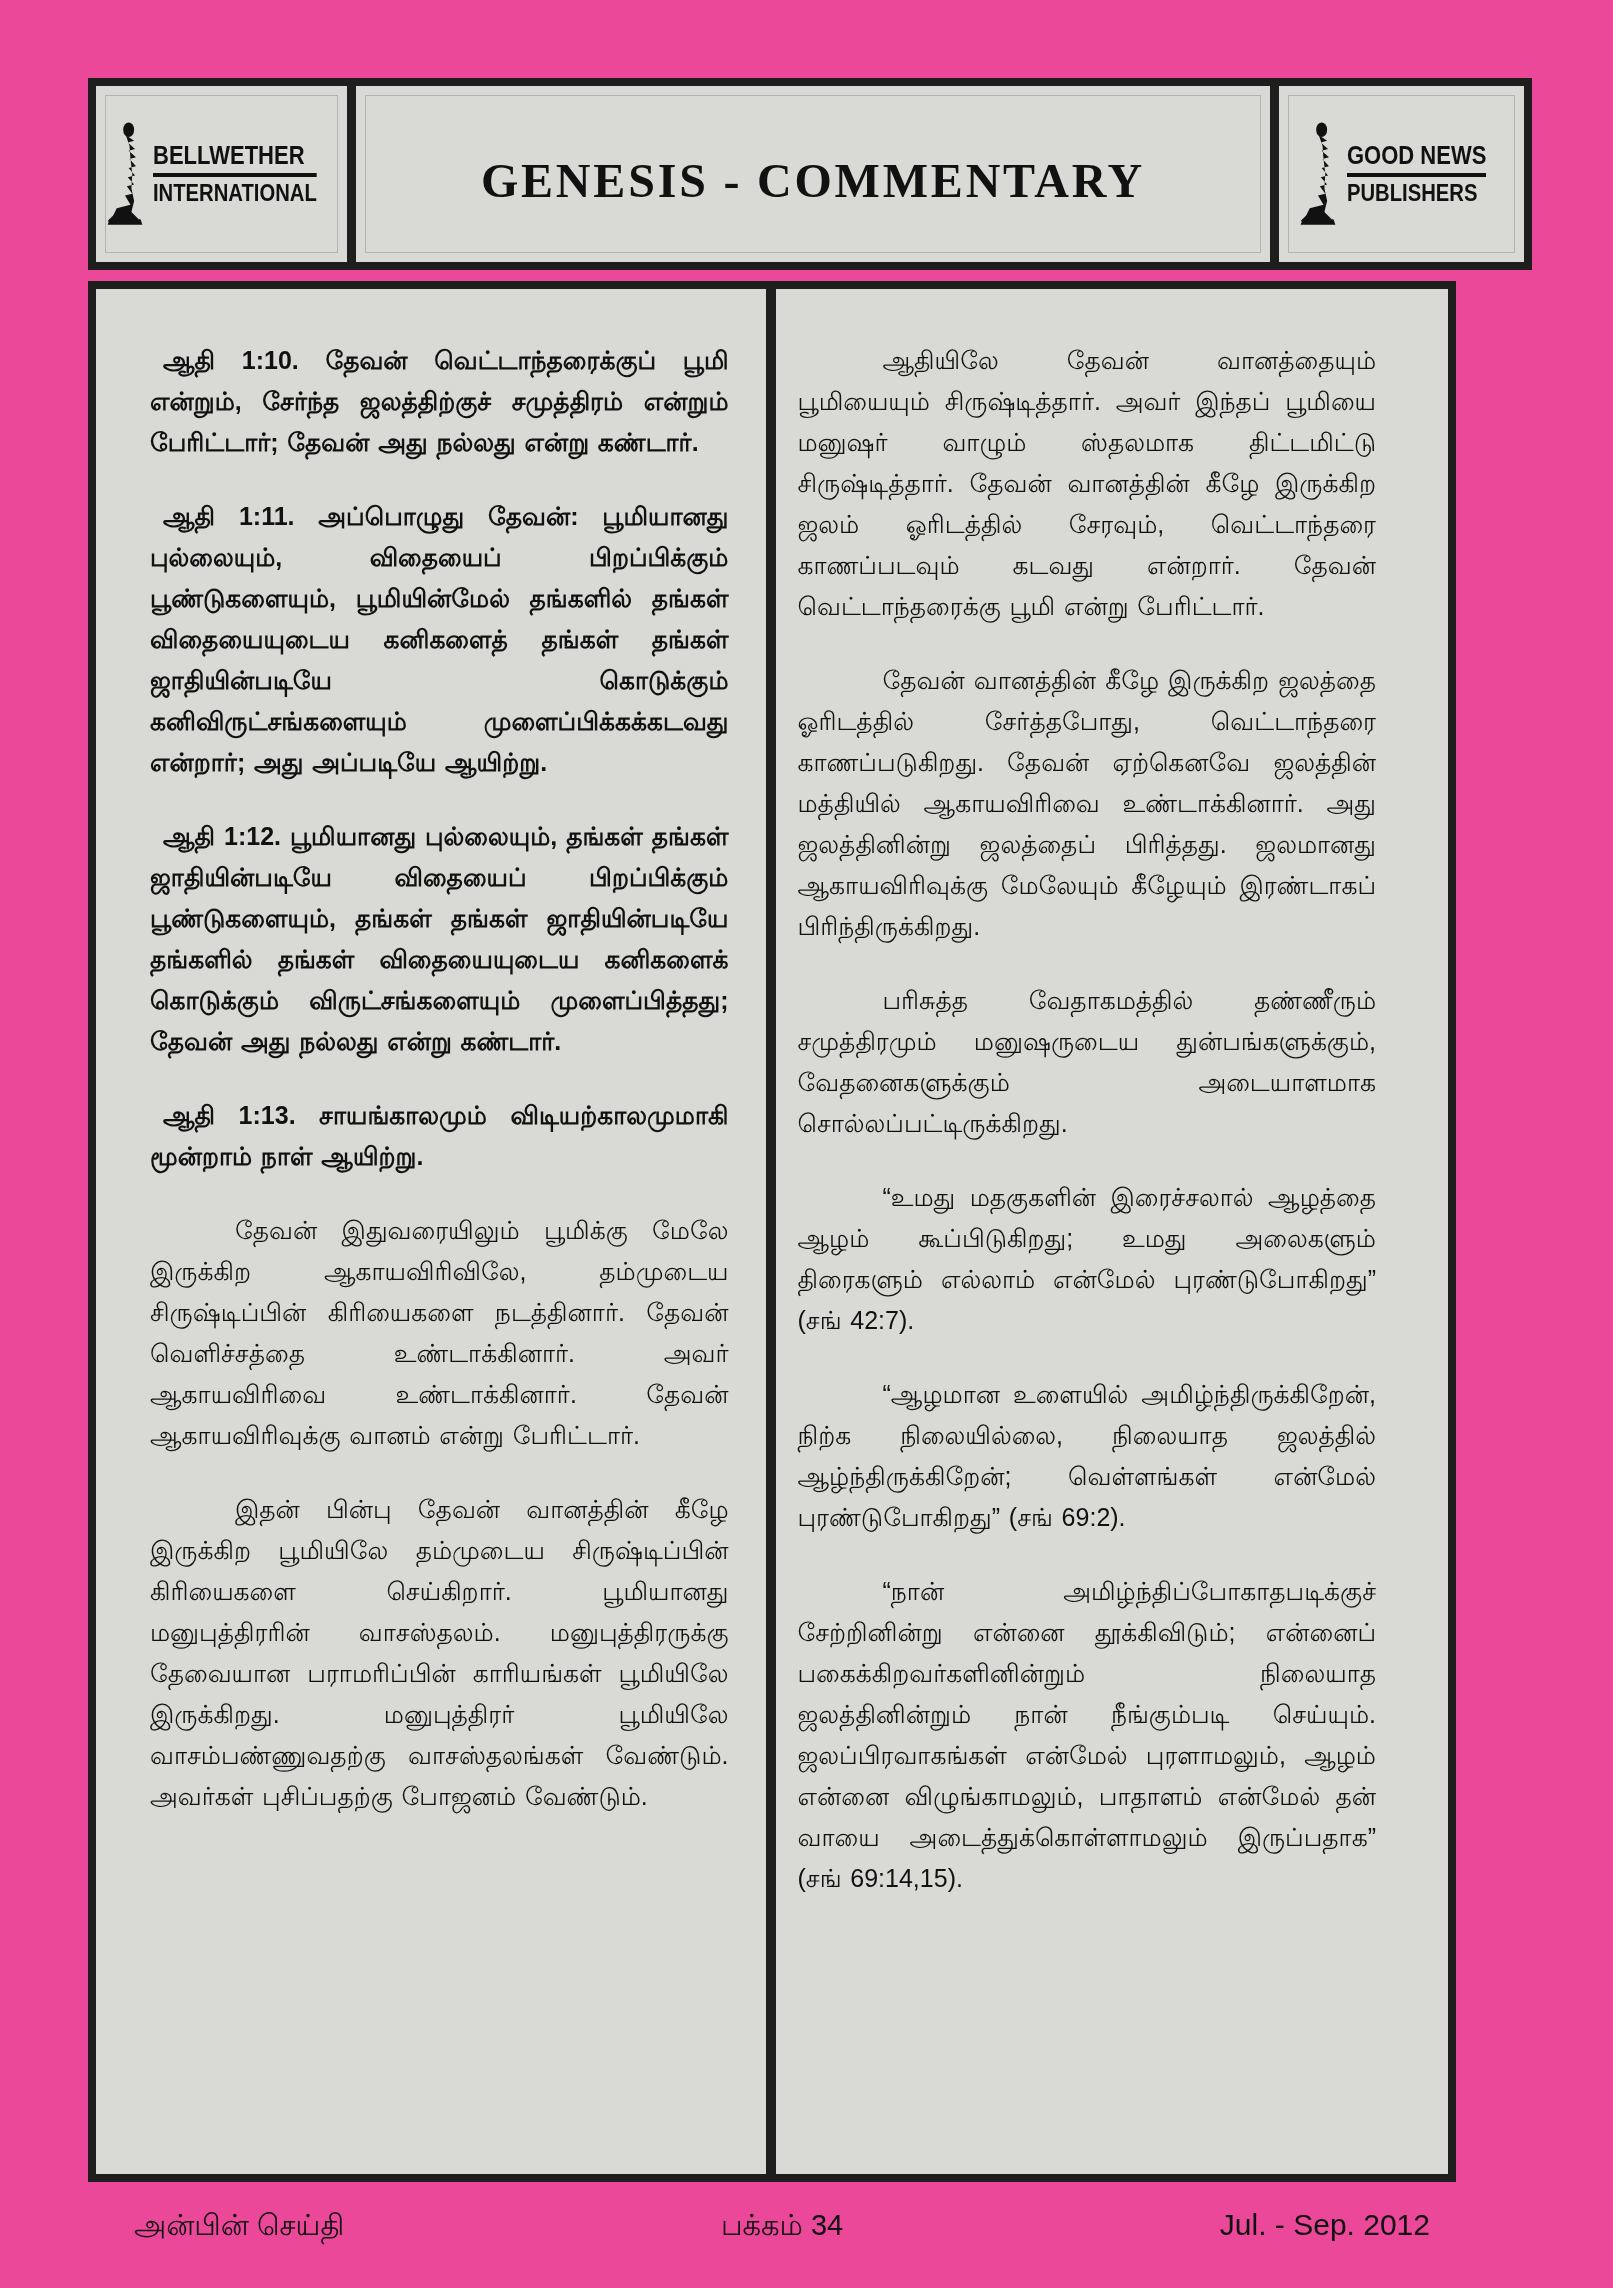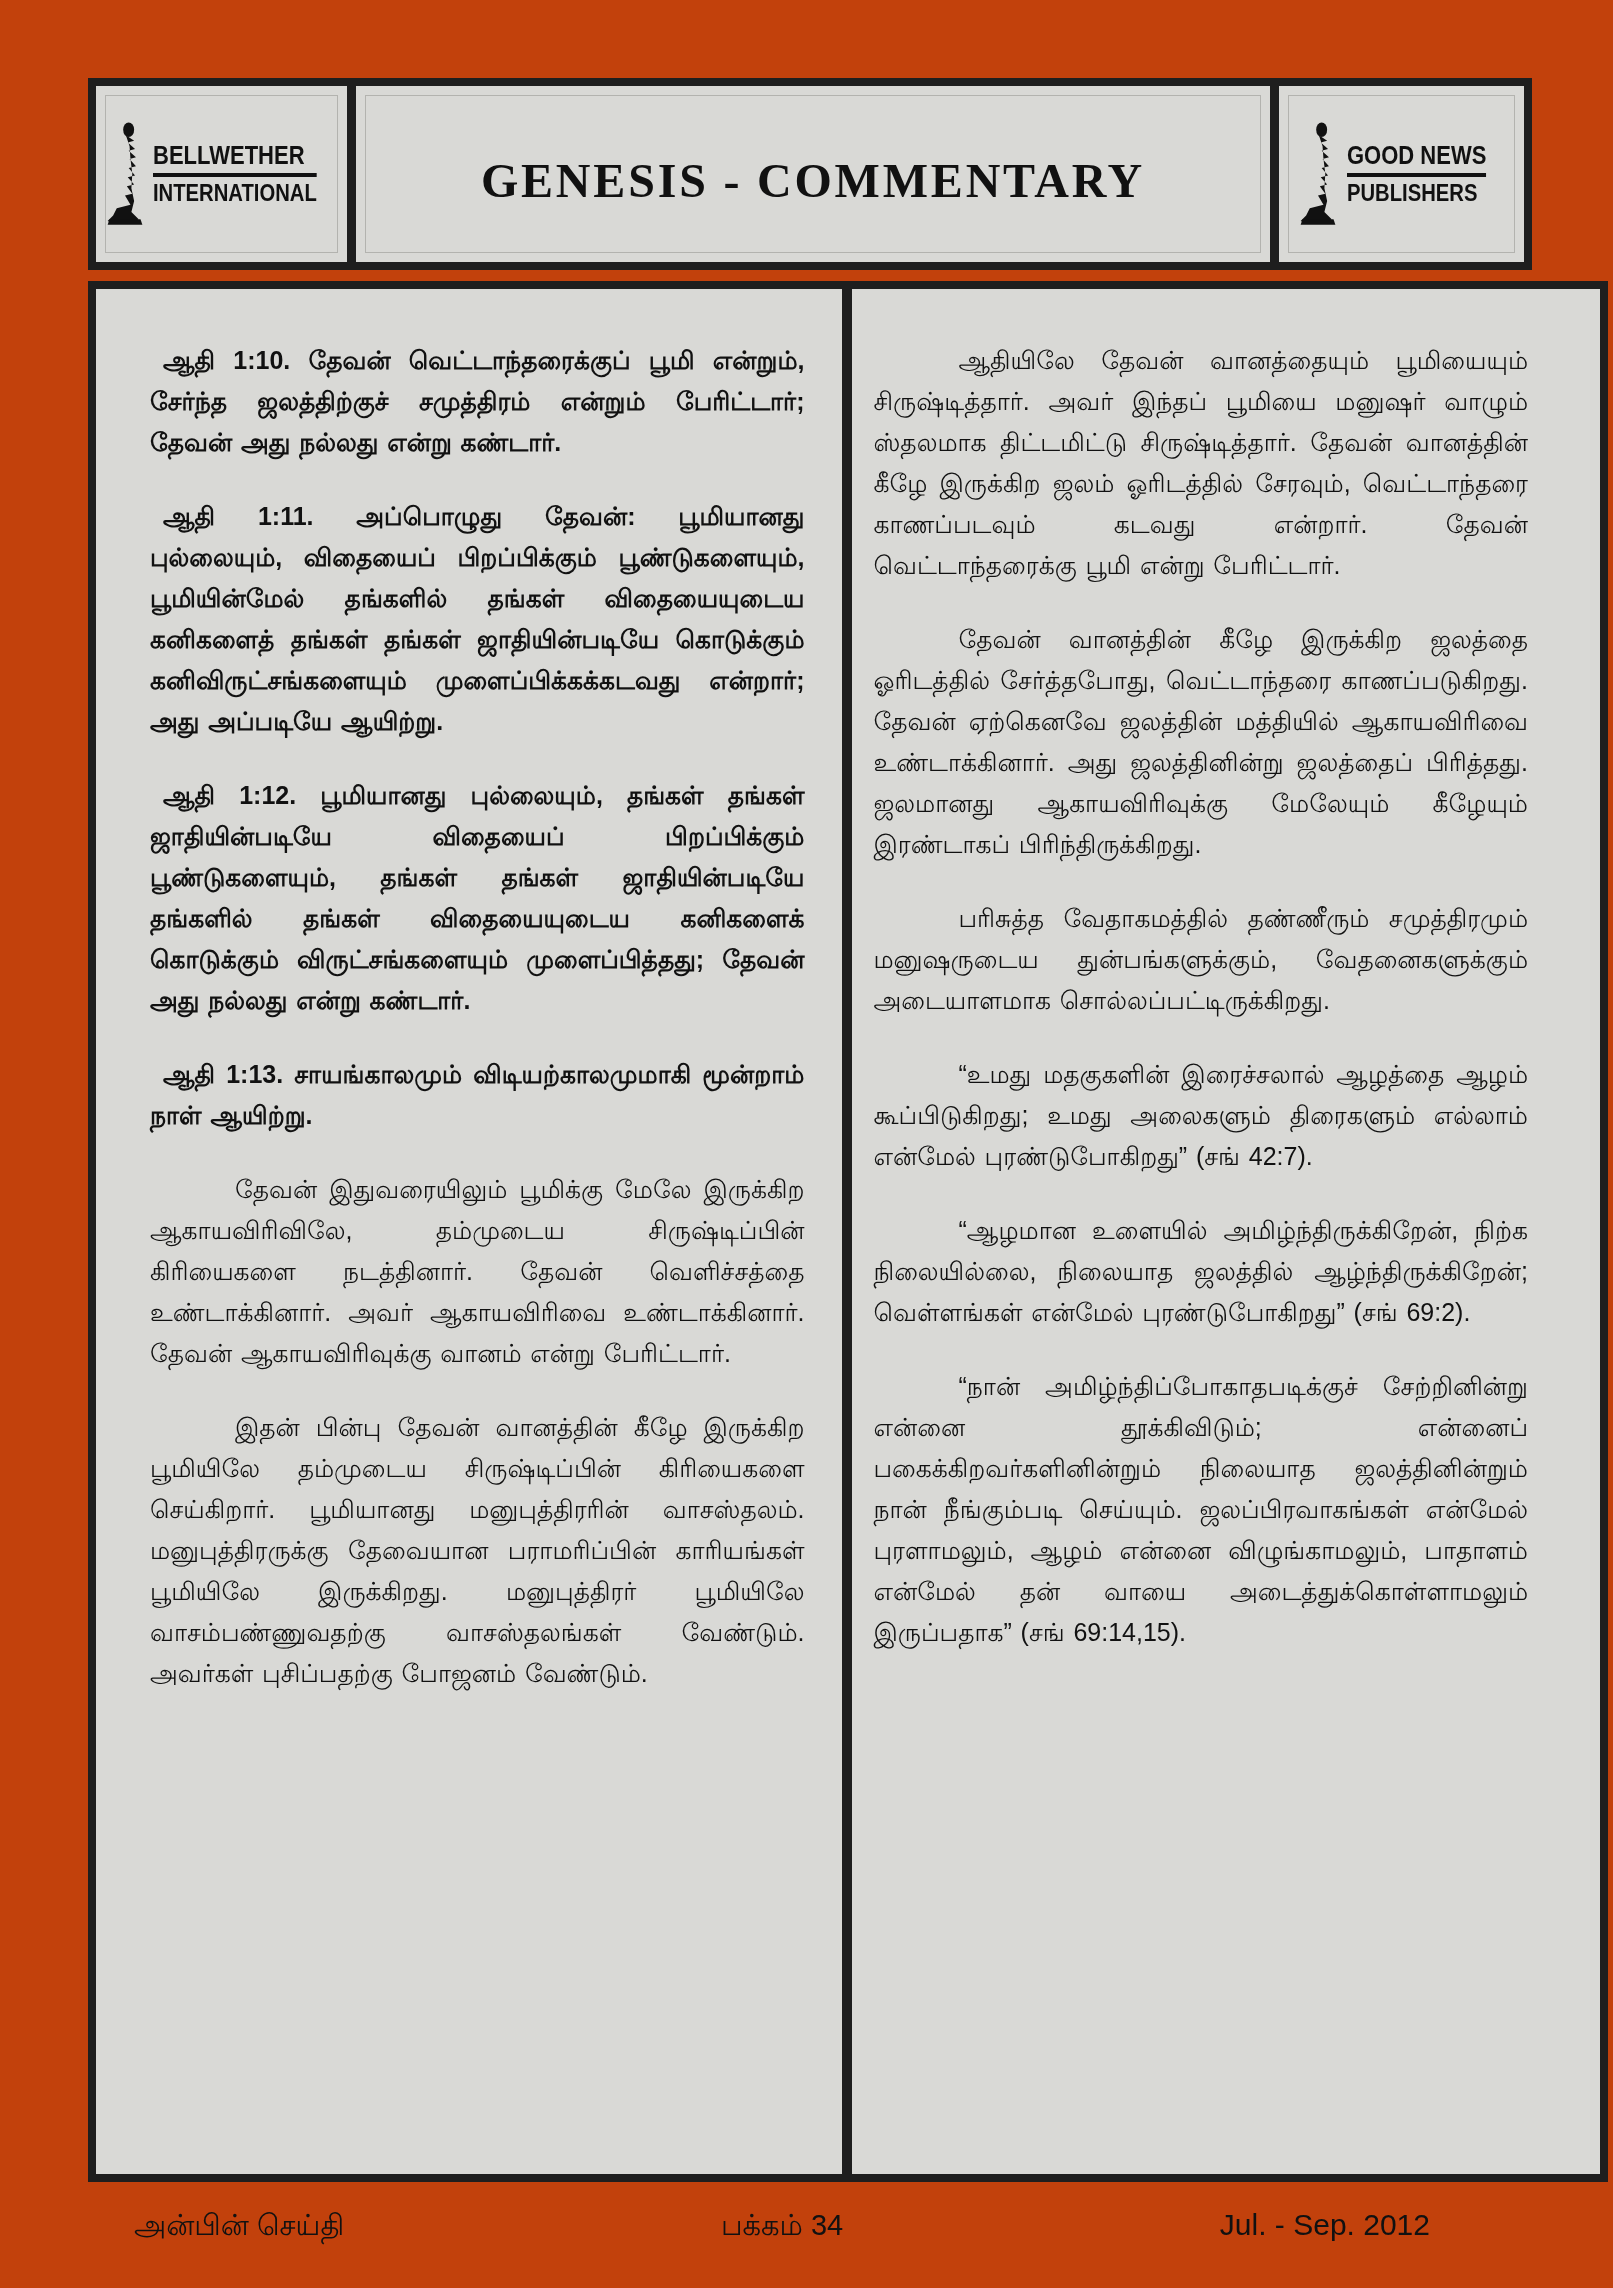--- a/index.html
+++ b/index.html
@@ -3,21 +3,21 @@
 <meta charset="utf-8">
 <style>
   * { box-sizing: border-box; margin: 0; padding: 0; }
   html, body { background: #ffffff; }
   body { font-family: "Liberation Sans", "DejaVu Sans", sans-serif; color: #111111; }
 
   .page {
     position: relative;
     width: 1613px;
     height: 2289px;
-    background: #c2410c;
+    background: #ec4899;
     overflow: hidden;
   }
 
   
   .header {
     position: absolute;
     left: 88px; top: 78px;
     width: 1444px; height: 192px;
     background: #1e1e1e;
     display: flex;
@@ -57,21 +57,21 @@
     font-family: "Liberation Serif", "DejaVu Serif", serif;
     font-weight: bold; font-size: 48px; letter-spacing: 2.8px;
     white-space: nowrap;
     margin-top: 12px;
   }
 
   
   .body-box {
     position: absolute;
     left: 88px; top: 281px;
-    width: 1520px; height: 1901px;
+    width: 1368px; height: 1901px;
     background: #d9d9d6;
     border: 8.3px solid #1e1e1e;
     display: flex;
     overflow: hidden;
   }
   .column {
     flex: 1;
     padding-top: 51px;
     overflow: hidden;
   }

